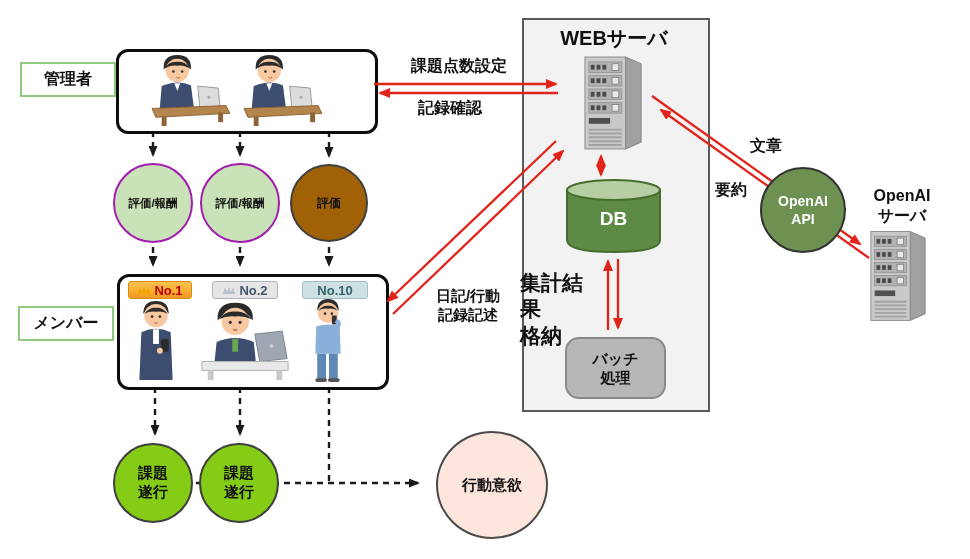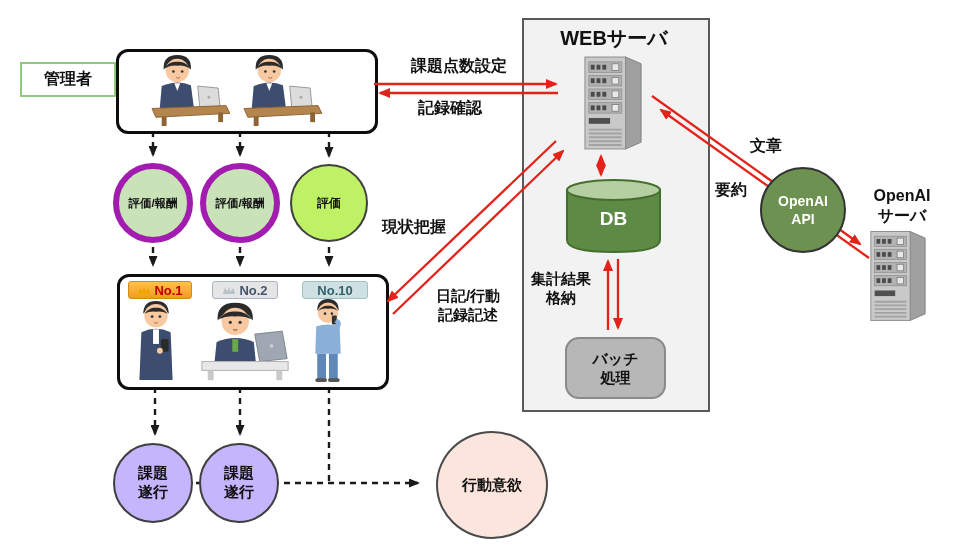--- a/index.html
+++ b/index.html
@@ -9,23 +9,23 @@
   .ml{white-space:pre-line;}
   .lbl{font-weight:700;line-height:1.25;}
   
   .rolebox{border:2px solid #8fca7c;background:#fff;display:flex;align-items:center;justify-content:center;
            font-weight:700;font-size:16px;z-index:2;}
   
   .groupbox{border:3px solid #0d0d0d;border-radius:12px;background:#fff;z-index:2;}
   
   .circ{border-radius:50%;display:flex;align-items:center;justify-content:center;text-align:center;
         font-weight:700;z-index:2;box-sizing:border-box;}
-  .evalc{background:#c9e2b8;border:6px solid #a21caf;font-size:11.5px;}
-  .evalb{background:#bef264;border:2px solid #3f3f3f;font-size:12px;}
-  .taskc{background:#c4b5fd;border:2px solid #3f3f3f;font-size:15px;line-height:1.25;}
+  .evalc{background:#c9e2b8;border:2px solid #a21caf;font-size:11.5px;}
+  .evalb{background:#a16207;border:2px solid #3f3f3f;font-size:12px;}
+  .taskc{background:#84cc16;border:2px solid #3f3f3f;font-size:15px;line-height:1.25;}
   .motiv{background:#fbe5dc;border:2px solid #4a4a4a;font-size:15px;}
   
   .serverzone{background:#f2f2f2;border:2px solid #595959;z-index:0;}
   .batch{background:#b7b7b7;border:2px solid #8a8a8a;border-radius:14px;display:flex;align-items:center;
          justify-content:center;text-align:center;font-weight:700;font-size:15px;line-height:1.3;z-index:2;}
   .openai-circ{background:#6d9150;border:2px solid #333;border-radius:50%;display:flex;align-items:center;
          justify-content:center;text-align:center;color:#fff;font-weight:700;font-size:14px;line-height:1.3;z-index:4;}
   
   .badge{display:flex;align-items:center;justify-content:center;gap:3px;font-weight:700;font-size:13px;
          border-radius:3px;z-index:3;height:18px;box-sizing:border-box;}
@@ -104,20 +104,23 @@
   <div class="abs circ evalc" style="left:113px;top:163px;width:80px;height:80px;">
     <span>評価/報酬</span>
   </div>
   <div class="abs circ evalc" style="left:200px;top:163px;width:80px;height:80px;">
     <span>評価/報酬</span>
   </div>
   <div class="abs circ evalb" style="left:290px;top:164px;width:78px;height:78px;">
     <span>評価</span>
   </div>
 
+  <div class="abs rolebox" style="left:18px;top:306px;width:92px;height:31px;">
+    <span>メンバー</span>
+  </div>
 
   <div class="abs groupbox" style="left:117px;top:274px;width:266px;height:110px;"></div>
 
   <div class="abs badge badge1" style="left:128px;top:281px;width:64px;">
     <svg width="14" height="10" viewBox="0 0 14 10">
         <path d="M1,9 L2.5,3 L5.5,6.5 L7,1.5 L8.5,6.5 L11.5,3 L13,9 Z" fill="#f0a500"></path>
       </svg>
     <span>No.1</span>
   </div>
   <div class="abs badge badge2" style="left:212px;top:281px;width:66px;">
@@ -222,21 +225,21 @@
         <line x1="6" y1="93" x2="40" y2="93"></line>
     </g>
   </svg>
 
   <svg class="abs iconlayer" style="left:564px;top:178px;" width="99" height="76" viewBox="0 0 99 76">
     <path d="M3,12 L3,62 Q3,74 49.5,74 Q96,74 96,62 L96,12 Z" fill="#5d8a44" stroke="#456e2e" stroke-width="2"></path>
     <ellipse cx="49.5" cy="12" rx="46.5" ry="10" fill="#b6cfa2" stroke="#456e2e" stroke-width="2"></ellipse>
   </svg>
   <div class="abs dbtext" style="left:564px;top:208px;width:99px;">DB</div>
 
-  <div class="abs lbl ml" style="left:520px;top:270px;width:82px;text-align:center;font-size:15px;z-index:2;">集計結果
+  <div class="abs lbl ml" style="left:520px;top:270px;width:82px;text-align:left;font-size:21px;z-index:2;">集計結果
 格納</div>
 
   <div class="abs batch ml" style="left:565px;top:337px;width:97px;height:58px;">
     <span class="ml">バッチ
 処理</span>
   </div>
 
   <div class="abs openai-circ ml" style="left:760px;top:167px;width:82px;height:82px;">
     <span class="ml">OpenAI
 API</span>
@@ -296,19 +299,18 @@
       <line x1="601" y1="164" x2="601" y2="175" marker-end="url(#ra)"></line>
       <line x1="608" y1="330" x2="608" y2="261" marker-end="url(#ra)"></line>
       <line x1="618" y1="259" x2="618" y2="328" marker-end="url(#ra)"></line>
       <line x1="652" y1="96" x2="860" y2="244" marker-end="url(#ra)"></line>
       <line x1="869" y1="258" x2="661" y2="110" marker-end="url(#ra)"></line>
     </g>
   </svg>
 
   <div class="abs lbl" style="left:384px;top:56px;width:150px;text-align:center;font-size:16px;z-index:4;">課題点数設定</div>
   <div class="abs lbl" style="left:390px;top:98px;width:120px;text-align:center;font-size:16px;z-index:4;">記録確認</div>
-  <div class="abs lbl" style="left:382px;top:217px;width:120px;text-align:left;font-size:16px;z-index:4;">現状把握</div>
   <div class="abs lbl ml" style="left:420px;top:287px;width:96px;text-align:center;font-size:15px;z-index:4;">日記/行動
 記録記述</div>
   <div class="abs lbl" style="left:736px;top:136px;width:60px;text-align:center;font-size:16px;z-index:4;">文章</div>
   <div class="abs lbl" style="left:701px;top:180px;width:60px;text-align:center;font-size:16px;z-index:4;">要約</div>
 
 </div>
 
 </body></html>

